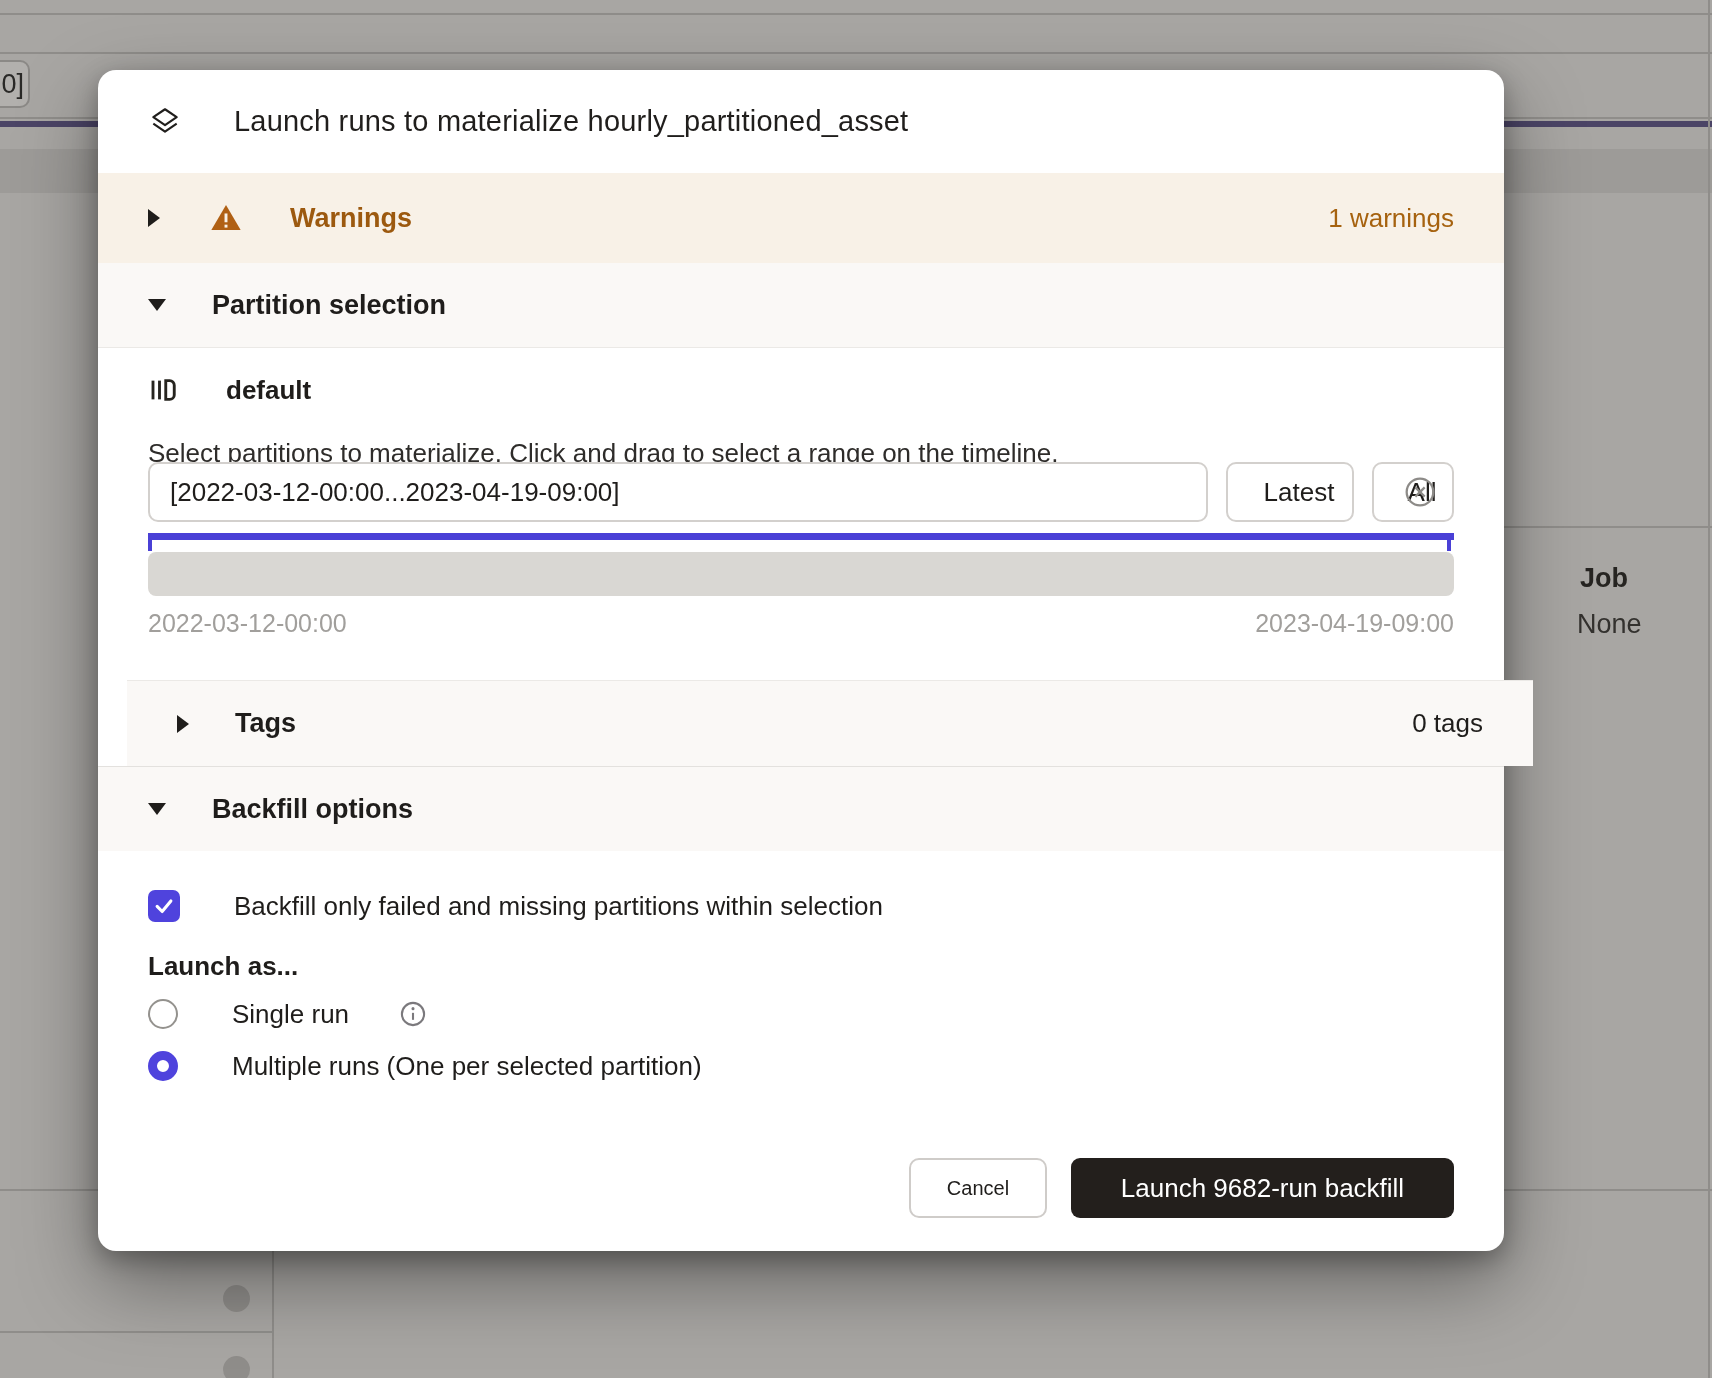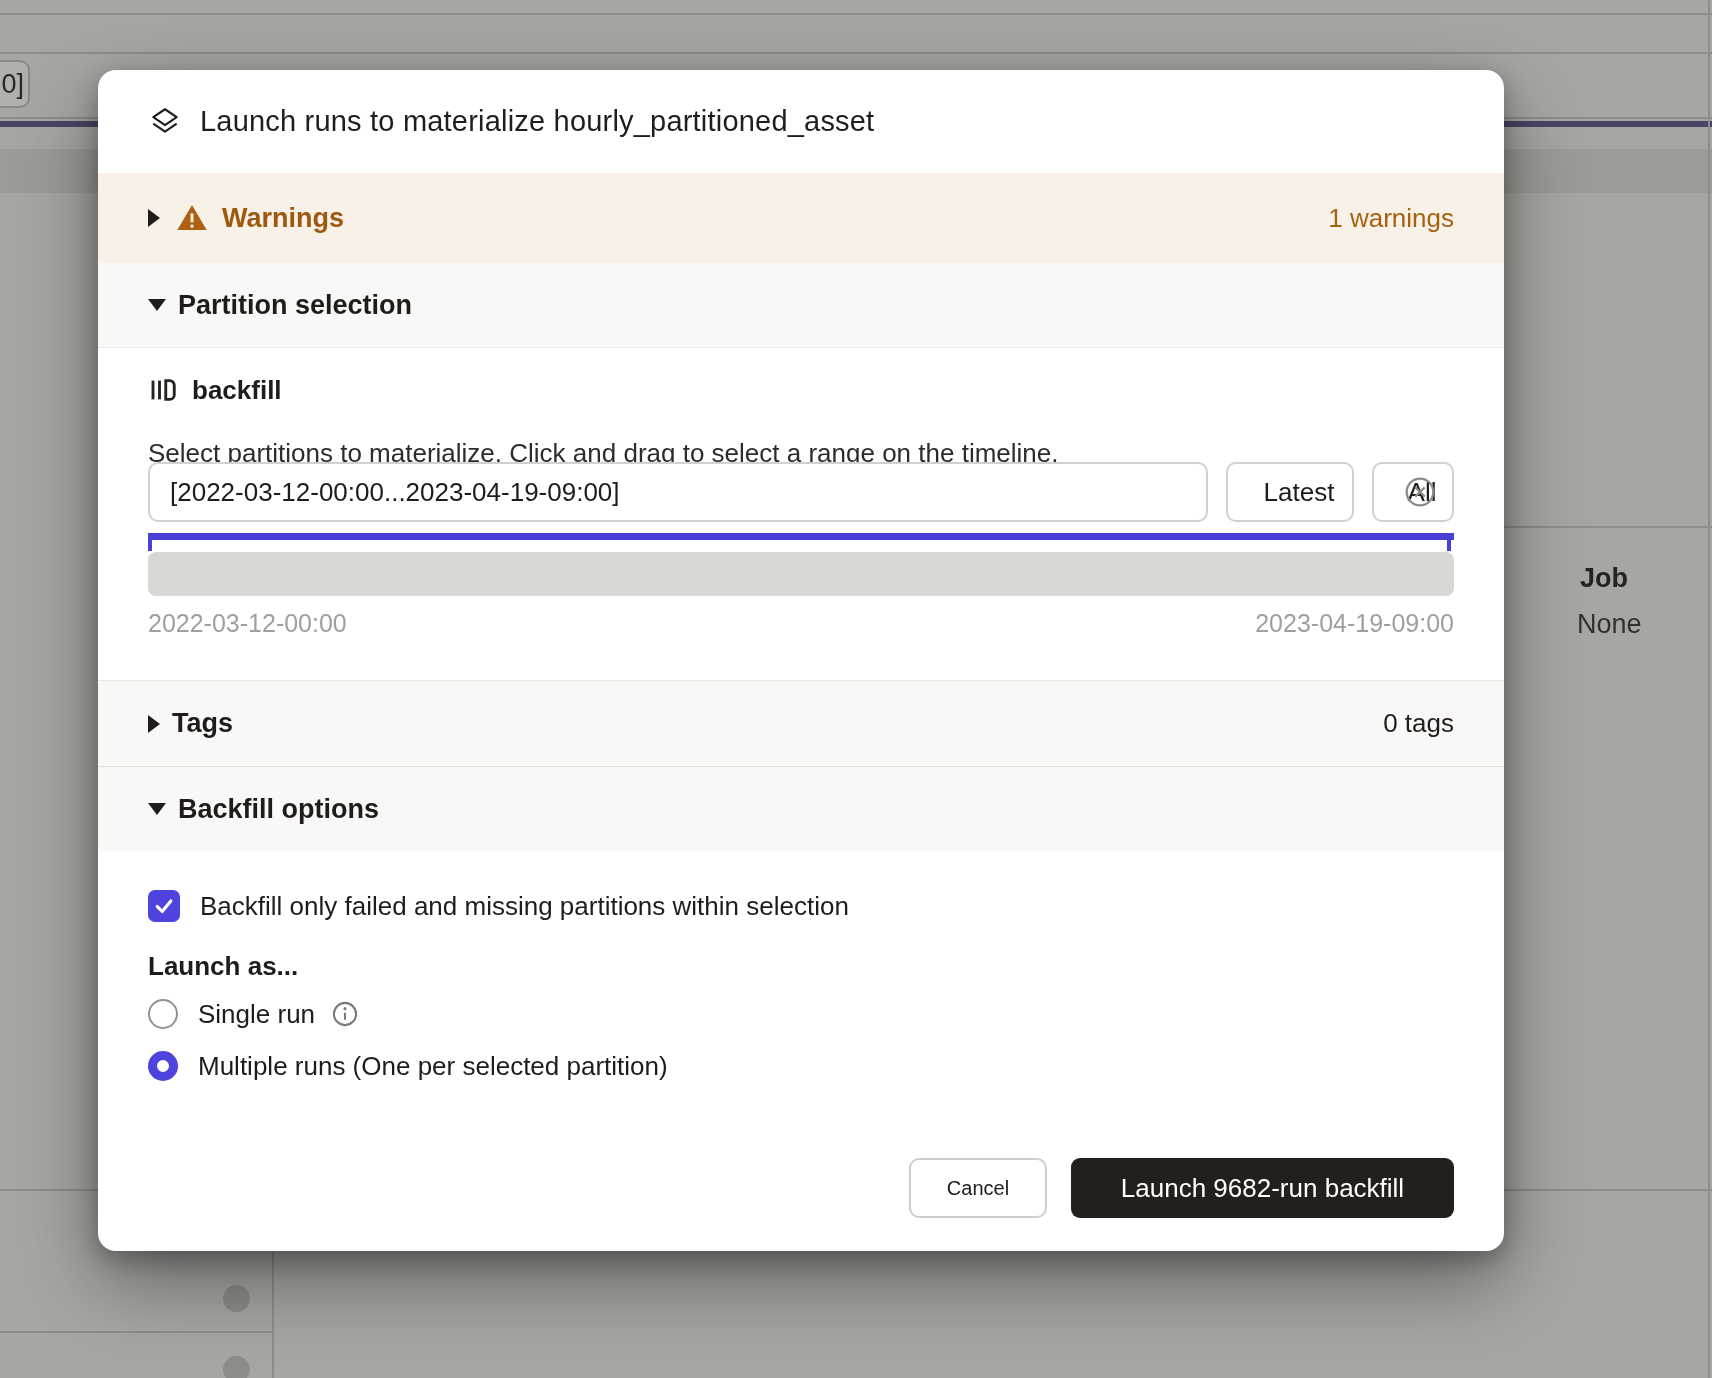--- a/index.html
+++ b/index.html
@@ -10,21 +10,21 @@
   .bg-purple-line{position:absolute;background:#4b4466;}
   .bg-band{position:absolute;background:#9d9b98;}
   .bg-input-frag{position:absolute;left:-40px;top:60px;width:70px;height:48px;border:2px solid #8b8986;
                  border-radius:10px;background:#b2b0ad;display:flex;align-items:center;justify-content:flex-end;
                  padding-right:4px;box-sizing:border-box;font-size:27px;color:#2a2927;}
   .bg-dot{position:absolute;width:27px;height:27px;border-radius:50%;background:#8f8d8a;}
   .bg-job{position:absolute;font-size:27px;color:#262421;}
   
   .modal{position:absolute;left:98px;top:70px;width:1406px;height:1181px;background:#ffffff;border-radius:18px;
          box-shadow:0 30px 80px rgba(0,0,0,.40),0 8px 24px rgba(0,0,0,.28);}
-  .mrow{position:absolute;left:0;width:100%;box-sizing:border-box;padding:0 50px;display:flex;align-items:center;}
+  .mrow{position:absolute;left:0;width:100%;box-sizing:border-box;padding:0 50px;display:flex;align-items:center;gap:34px;}
   .band-warn{background:#f8f1e7;}
   .band-gray{background:#faf8f6;}
   .caret-right{width:0;height:0;border-top:9px solid transparent;border-bottom:9px solid transparent;
                border-left:12px solid #1f1d1b;flex:none;}
   .caret-down{width:0;height:0;border-left:9px solid transparent;border-right:9px solid transparent;
               border-top:12px solid #1f1d1b;flex:none;}
   .title{font-size:29px;color:#201e1c;letter-spacing:.2px;}
   .warn-label{font-size:27px;font-weight:600;color:#9c590f;margin-left:14px;}
   .warn-count{font-size:26px;color:#a6620f;margin-left:auto;}
   .sec-head{font-size:27px;font-weight:700;color:#1f1d1b;margin-left:12px;}
@@ -111,21 +111,21 @@
     </div>
 
     <div class="mrow" style="top:300px;height:40px;">
       <span>
         <svg width="30" height="30" viewBox="0 0 24 24" fill="none" stroke="#26241f" stroke-width="2.3">
           <line x1="4" y1="4.5" x2="4" y2="19.5"></line>
           <line x1="9.2" y1="4.5" x2="9.2" y2="19.5"></line>
           <path d="M14.2 4.5 h3.2 a3.6 3.6 0 0 1 3.6 3.6 v7.8 a3.6 3.6 0 0 1 -3.6 3.6 h-3.2 z"></path>
         </svg>
       </span>
-      <span class="dim-name">backfill</span>
+      <span class="dim-name">default</span>
     </div>
 
     <div class="mrow" style="top:348px;height:34px;">
       <span class="desc">Select partitions to materialize. Click and drag to select a range on the timeline.</span>
     </div>
 
     <div class="mrow" style="top:392px;height:60px;gap:18px;position:absolute;">
       <input class="range-input" type="text" value="[2022-03-12-00:00...2023-04-19-09:00]" style="">
       <span class="clear-btn">
         <svg width="32" height="32" viewBox="0 0 24 24" fill="none" stroke="#8d8b88" stroke-width="1.7">
@@ -142,21 +142,21 @@
       <span class="tick" style="left:0;"></span>
       <span class="tick" style="right:3px;"></span>
     </div>
     <div class="timeline"></div>
 
     <div class="mrow dates" style="top:538px;height:30px;">
       <span>2022-03-12-00:00</span>
       <span>2023-04-19-09:00</span>
     </div>
 
-    <div class="mrow band-gray" style="top:610px;height:86px;border-top:1px solid #ebe9e6;cursor:pointer;">
+    <div class="mrow band-gray" style="top:610px;height:86px;border-top:1px solid #ebe9e6;cursor:pointer;margin-left:29px;">
       <span class="caret-right"></span>
       <span class="sec-head">Tags</span>
       <span class="warn-count" style="color:#1f1d1b;">0 tags</span>
     </div>
 
     <div class="mrow band-gray" style="top:696px;height:85px;border-top:1px solid #e3e1de;cursor:pointer;">
       <span class="caret-down"></span>
       <span class="sec-head">Backfill options</span>
     </div>
 

